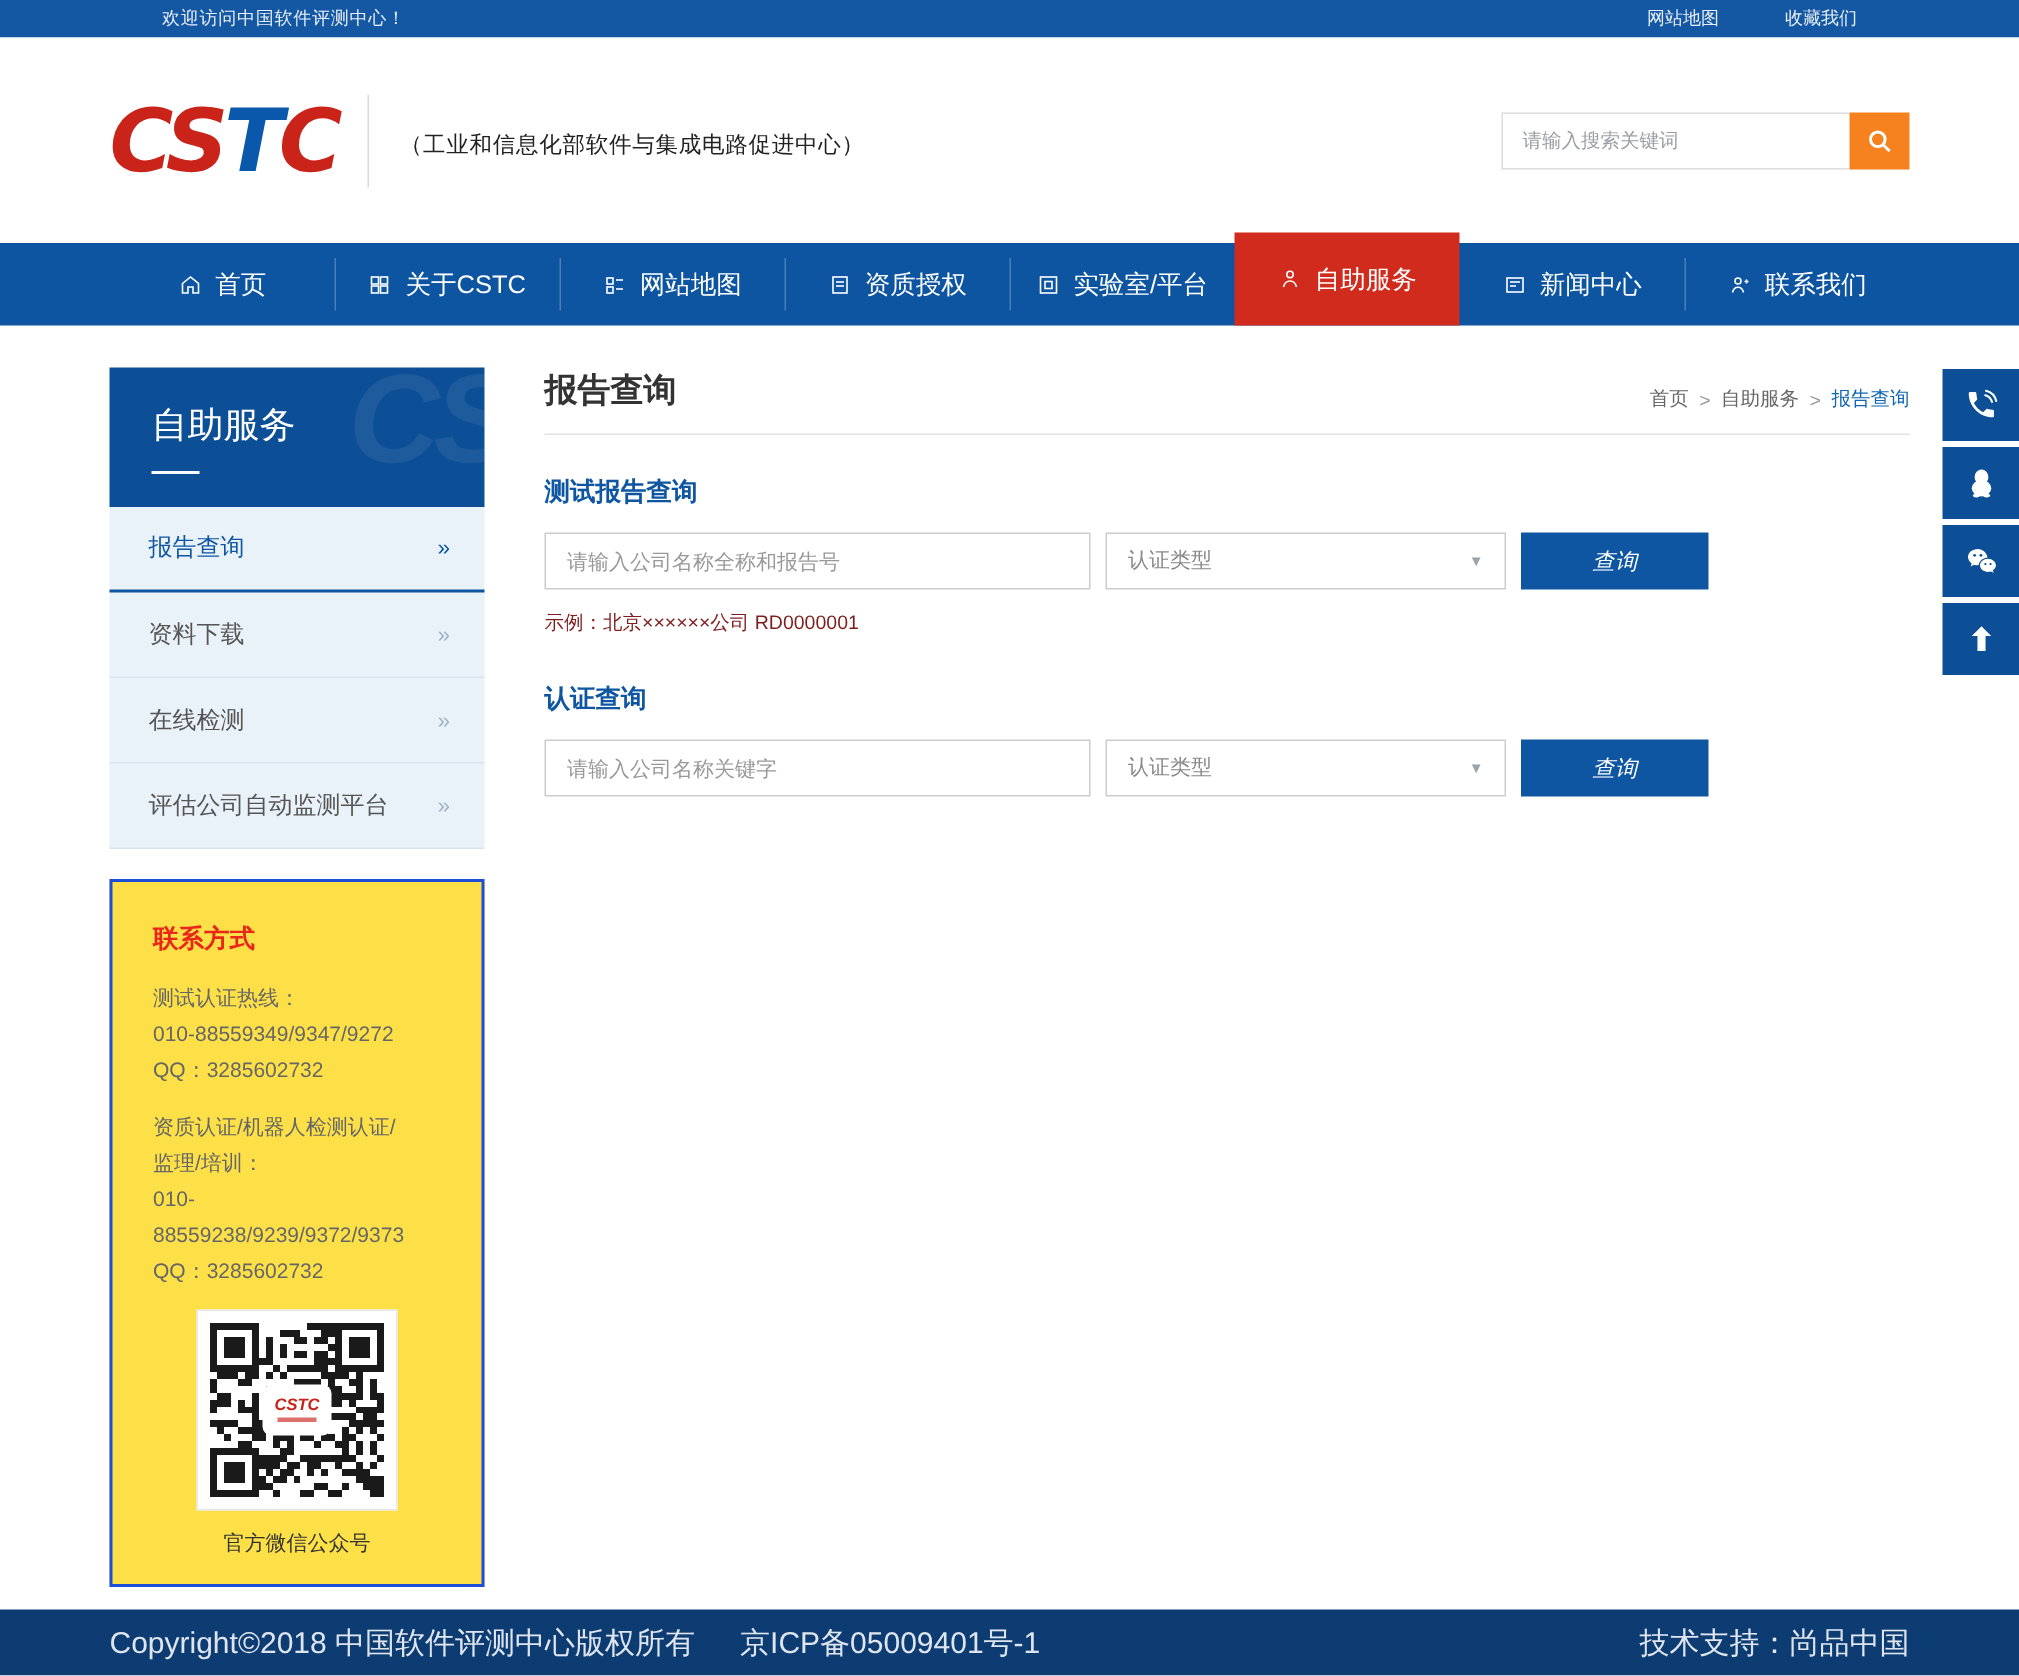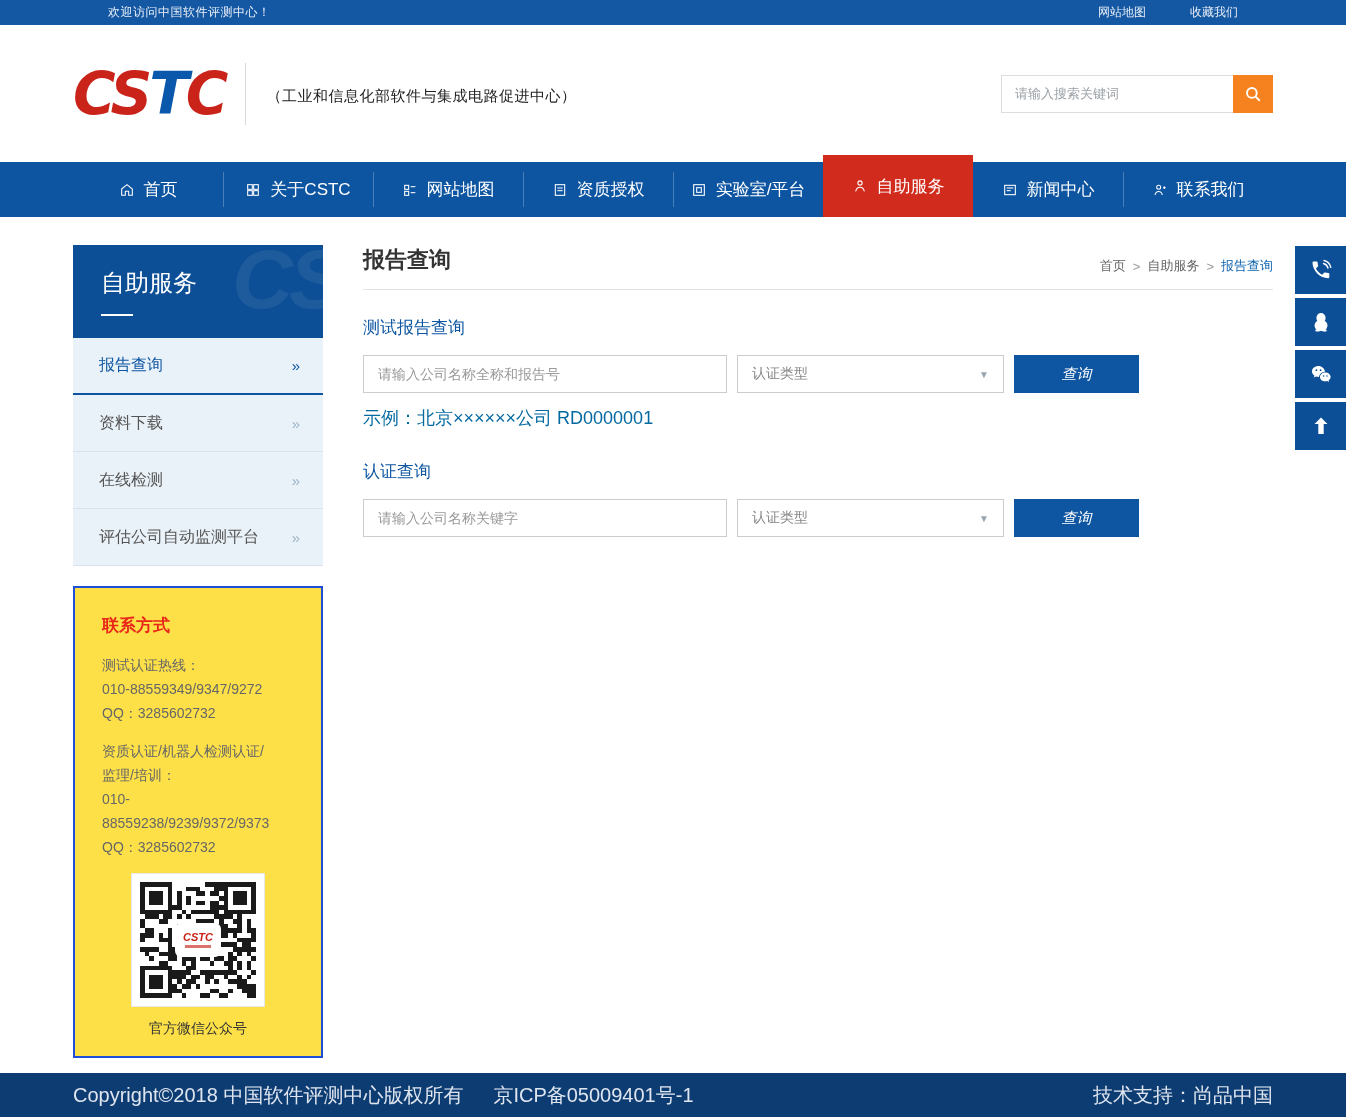--- a/index.html
+++ b/index.html
@@ -80,31 +80,31 @@
   
   .main { flex:1; }
   .main-head { display:flex; align-items:flex-end; justify-content:space-between;
                padding-bottom:14px; border-bottom:1px solid #e3e3e3; }
   .page-title { font-size:22px; font-weight:bold; color:#333; }
   .breadcrumb { font-size:13px; color:#666; display:flex; gap:7px; align-items:center; }
   .breadcrumb .crumb { cursor:pointer; }
   .breadcrumb .sep { color:#999; }
   .breadcrumb .current { color:#1266b1; }
 
-  .section-title { font-size:17px; font-weight:normal; color:#0e56a2; margin-top:26px; }
+  .section-title { font-size:17px; font-weight:bold; color:#0e56a2; margin-top:26px; }
   .query-row { display:flex; gap:10px; margin-top:16px; }
   .query-input { width:364px; height:38px; border:1px solid #ccc; padding:0 14px; font-size:14px;
                  color:#333; outline:none; font-family:"Liberation Sans",sans-serif; }
   .query-input::placeholder { color:#999; }
   .query-select { width:267px; height:38px; border:1px solid #ccc; display:flex; align-items:center;
                   justify-content:space-between; padding:0 14px; font-size:14px; color:#888; cursor:pointer; }
   .query-select .arrow { color:#9aa4ad; font-size:10px; }
   .query-btn { width:125px; height:38px; background:#0e56a2; border:none; color:#fff; font-size:15px;
                cursor:pointer; font-family:"Liberation Sans",sans-serif;font-style:italic; }
-  .hint { font-size:18px; color:#0369a1; margin-top:13px; }
+  .hint { font-size:13px; color:#7f1d1d; margin-top:13px; }
 
   
   .floatbar { position:absolute; right:0; top:246px; width:51px; display:flex; flex-direction:column; gap:4px; }
   .float-btn { width:51px; height:48px; background:#0d4f96; display:flex; align-items:center;
                justify-content:center; cursor:pointer; }
   .float-btn svg { width:24px; height:24px; fill:#fff; }
 
   
   .footer { height:44px; background:#0d3c72; display:flex; align-items:center;
             padding:0 73px; color:#dfe5ef; font-size:20px; margin-top:auto; }

